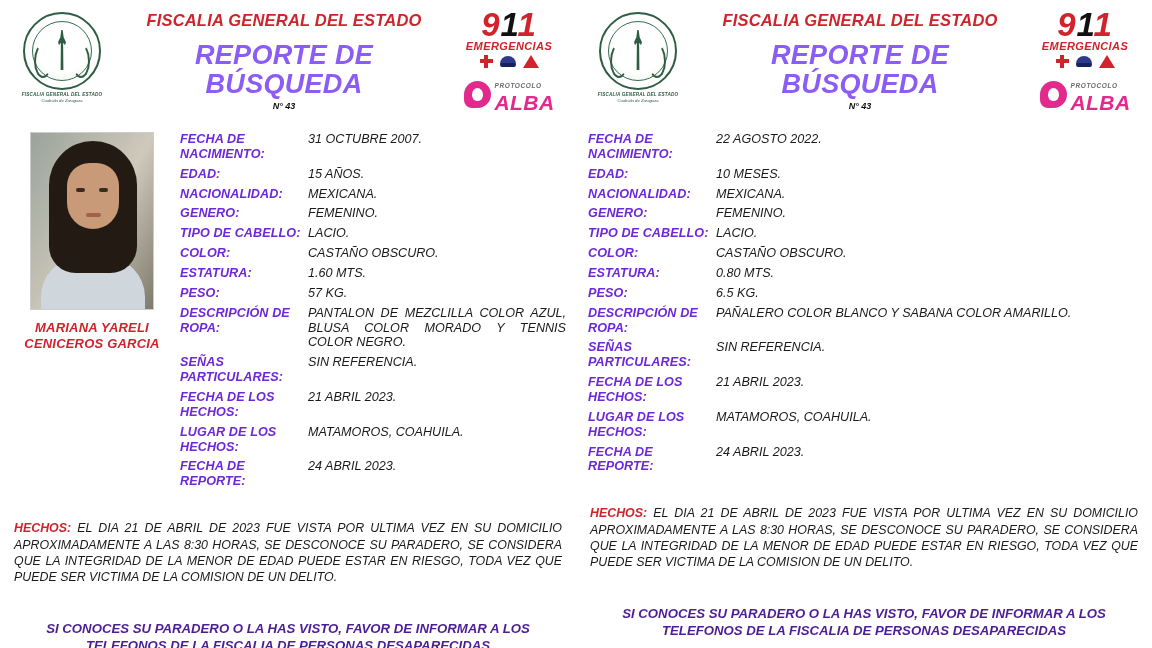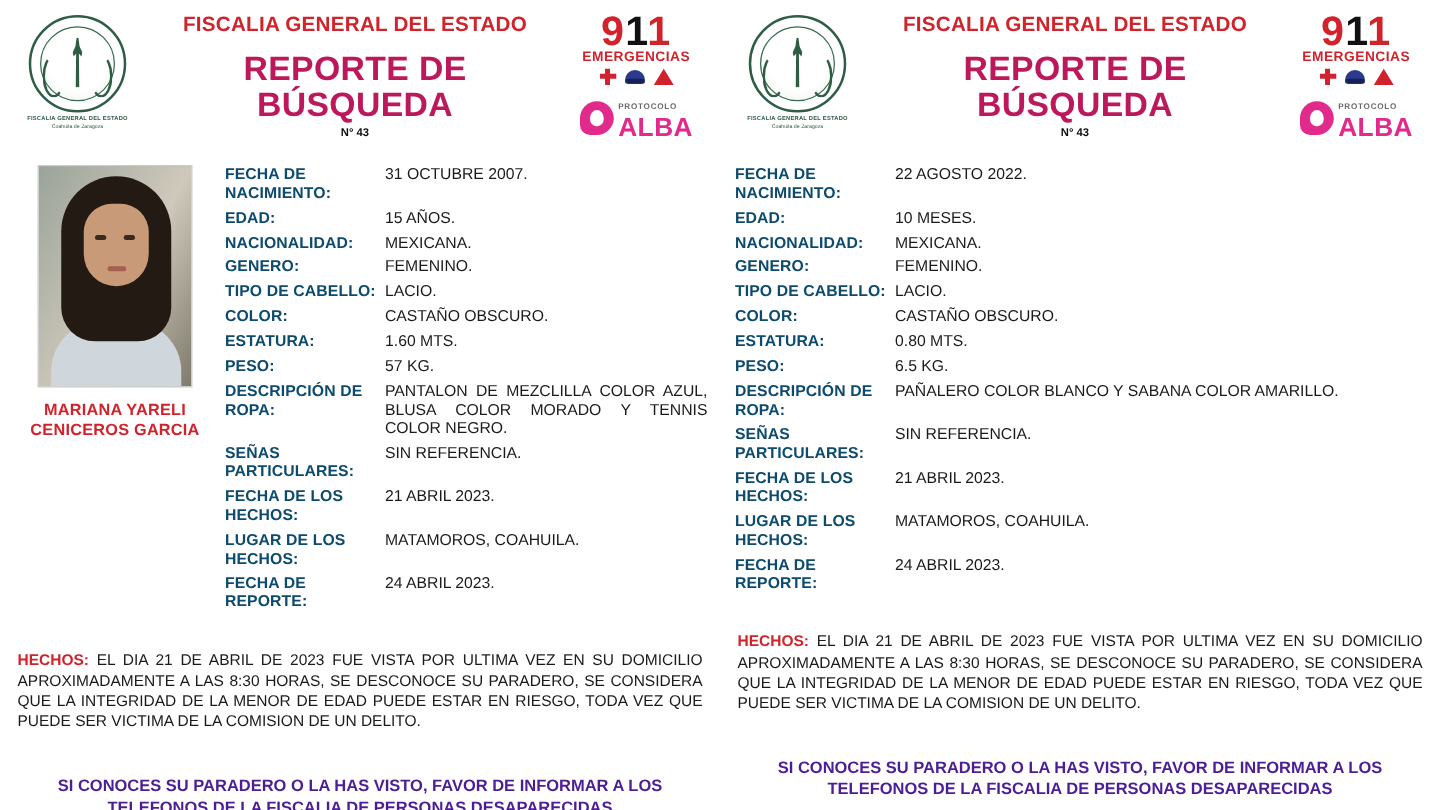--- a/index.html
+++ b/index.html
@@ -7,20 +7,21 @@
     margin: 0; padding: 0;
     width: 1152px; height: 648px;
     background: #ffffff;
     font-family: "Liberation Sans", sans-serif;
     overflow: hidden;
   }
   .page {
     width: 1152px; height: 460px;
     display: flex;
     position: relative;
+    font-style: italic;
   }
   .poster {
     width: 576px;
     height: 648px;
     position: relative;
     padding: 0;
   }
 
   
   .hdr {
@@ -88,21 +89,21 @@
     padding-top: 4px;
   }
   .fiscalia {
     color: #d0232c;
     font-weight: bold;
     font-size: 16.5px;
     line-height: 1.25;
     letter-spacing: .2px;
   }
   .reporte {
-    color: #be185d;
+    color: #8b5cf6;
     font-weight: bold;
     font-size: 27px;
     line-height: 1.08;
     margin-top: 10px;
     letter-spacing: .3px;
   }
   .num {
     font-size: 9px;
     color: #111;
     font-weight: bold;
@@ -296,21 +297,21 @@
     table-layout: fixed;
   }
   table.f td {
     vertical-align: top;
     padding: 0 0 5px 0;
     font-size: 12.6px;
     line-height: 1.18;
   }
   td.lbl {
     width: 128px;
-    color: #0c4a6e;
+    color: #6d28d9;
     font-weight: bold;
     letter-spacing: .1px;
     padding-right: 6px;
   }
   td.val {
     color: #1a1a1a;
     text-align: justify;
     margin-top: 33px;
   }
 

